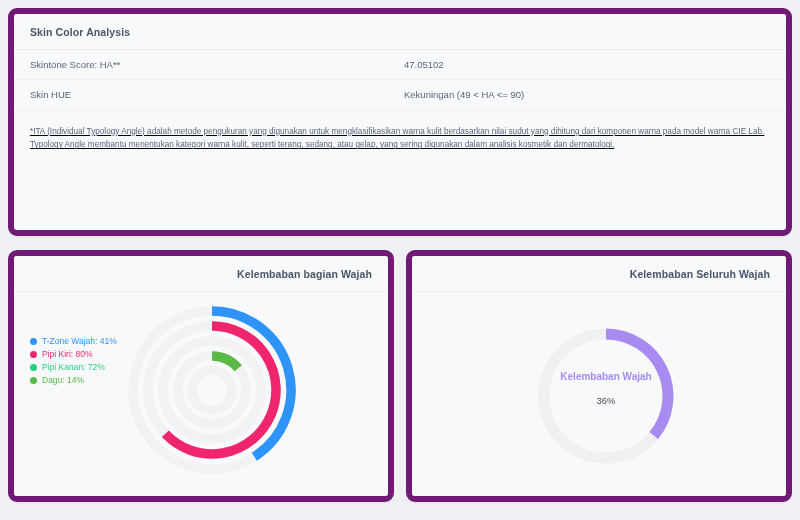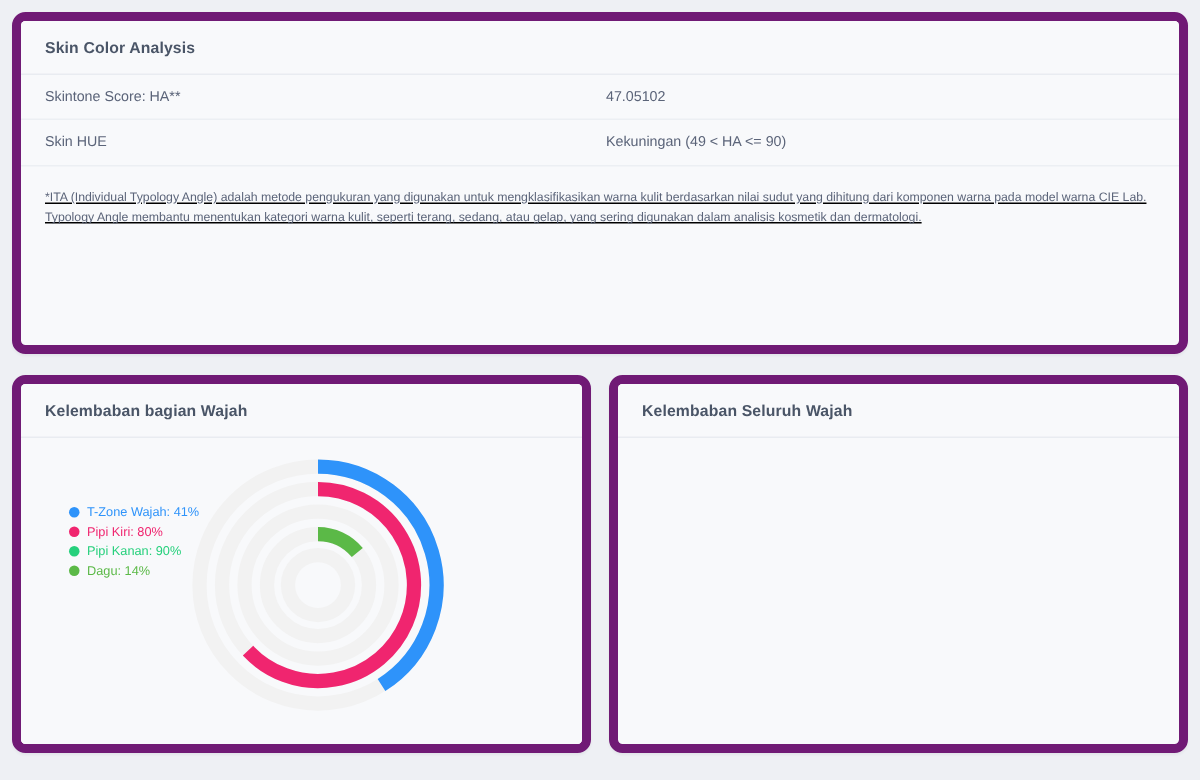--- a/index.html
+++ b/index.html
@@ -52,32 +52,33 @@
     line-height: 1.65;
     margin-bottom: 11px;
   }
 
   
   .row2 {
     display: flex;
     gap: 12px;
     margin-top: 14px;
     height: 252px;
+    text-align: right;
   }
   .row2 > .card { flex: 1; display: flex; flex-direction: column; }
   .chart-area {
     flex: 1;
     position: relative;
     background: #f8f9fb;
   }
 
   
   .legend {
     position: absolute;
-    left: 32px;
+    left: 16px;
     top: 44px;
   }
   .legend-item {
     display: flex;
     align-items: center;
     gap: 5px;
     margin-bottom: 3px;
     font-size: 8.5px;
     white-space: nowrap;
   }
@@ -142,21 +143,21 @@
           <div class="legend-item">
             <span class="legend-dot" style="background:#2E93FA"></span>
             <span style="color:#2E93FA">T-Zone Wajah: 41%</span>
           </div>
           <div class="legend-item">
             <span class="legend-dot" style="background:#F0256F"></span>
             <span style="color:#F0256F">Pipi Kiri: 80%</span>
           </div>
           <div class="legend-item">
             <span class="legend-dot" style="background:#26D07C"></span>
-            <span style="color:#26D07C">Pipi Kanan: 90%</span>
+            <span style="color:#26D07C">Pipi Kanan: 72%</span>
           </div>
           <div class="legend-item">
             <span class="legend-dot" style="background:#5BB947"></span>
             <span style="color:#5BB947">Dagu: 14%</span>
           </div>
         </div>
 
         <div class="radial-wrap">
           <svg id="radial-multi" width="384" height="208" viewBox="0 0 384 208">
               <circle cx="198" cy="98" r="79" fill="none" stroke="#f2f2f2" stroke-width="9.5"></circle>
@@ -170,16 +171,26 @@
             </svg>
         </div>
 
       </div>
     </div>
 
     <div class="card">
       <div class="card-head">
         <div class="card-title">Kelembaban Seluruh Wajah</div>
       </div>
+      <div class="chart-area">
+        <div class="radial-wrap">
+          <svg id="radial-single" width="388" height="208" viewBox="0 0 388 208">
+            <circle cx="194" cy="104" r="62" fill="none" stroke="#f0eff2" stroke-width="11"></circle>
+            <path id="single-arc" fill="none" stroke-width="11" stroke-linecap="butt" d="M 194 42 A 62 62 0 0 1 241.77182105209894 143.52028736441875" stroke="#A78BF0"></path>
+            <text id="single-label" class="donut-label" x="194" y="88" text-anchor="middle" fill="#A78BF0">Kelembaban Wajah</text>
+            <text id="single-value" class="donut-value" x="194" y="112" text-anchor="middle">36%</text>
+          </svg>
+        </div>
+      </div>
     </div>
 
   </div>
 </div>
 
 </body></html>

